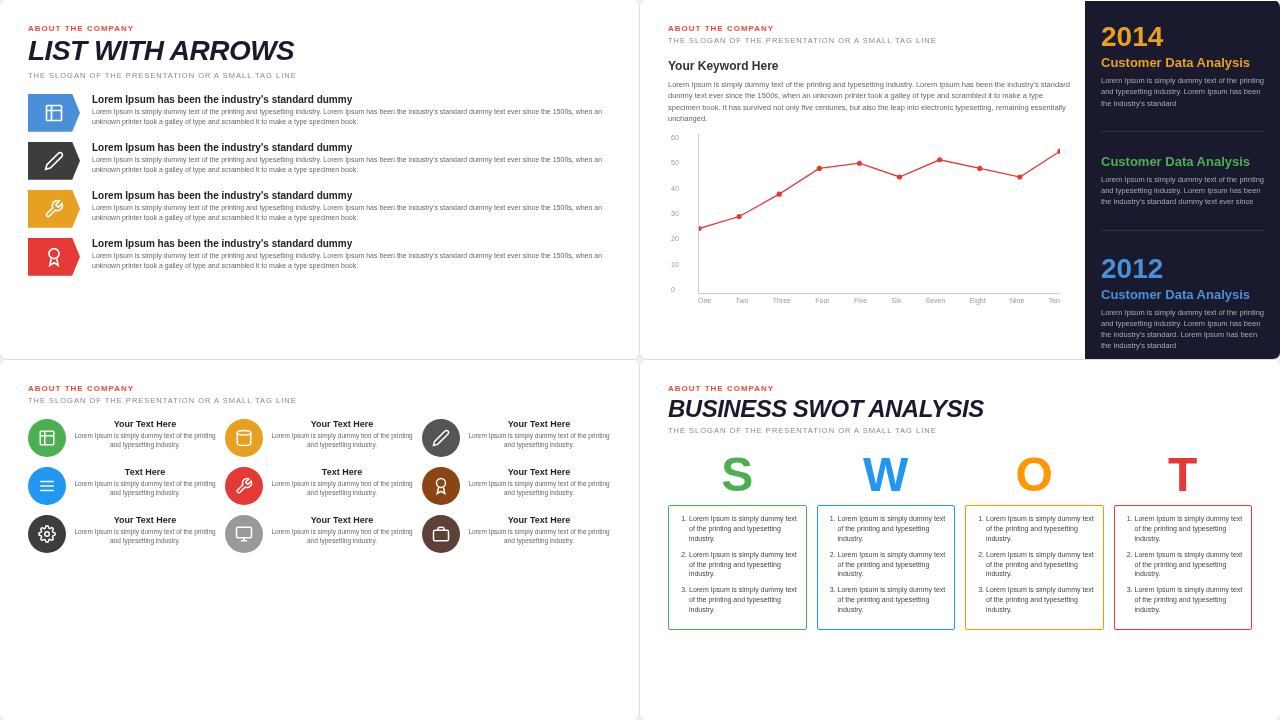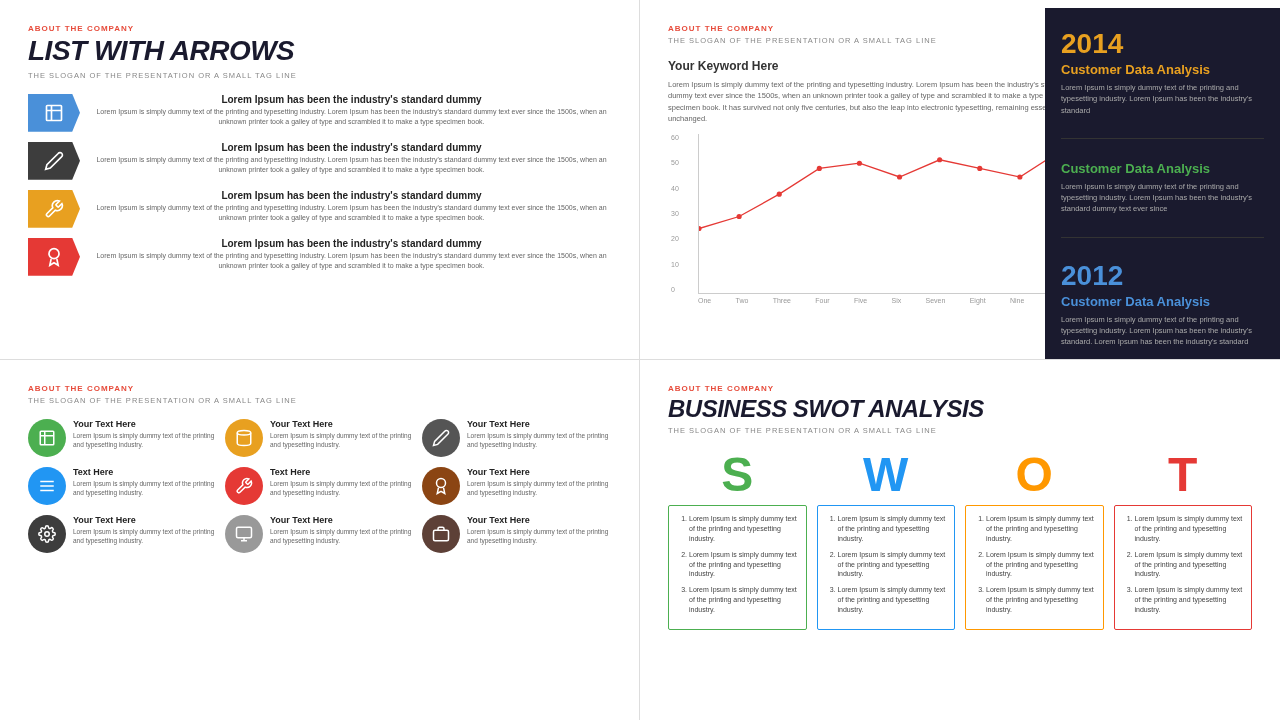--- a/index.html
+++ b/index.html
@@ -1,54 +1,54 @@
 <!DOCTYPE html>
 <html><head>
   <meta charset="utf-8">
   <style>
     * { margin: 0; padding: 0; box-sizing: border-box; }
     body { width: 1280px; height: 720px; overflow: hidden; font-family: Arial, sans-serif; background: #f0f0f0; display: grid; grid-template-columns: 1fr 1fr; grid-template-rows: 1fr 1fr; }
 
-    .panel { background: #fff; padding: 24px 28px; position: relative; overflow: hidden; }
+    .panel { background: #fff; padding: 24px 28px; position: relative; overflow: hidden; border-radius: 7px; }
     .panel-divider-h { border-bottom: 1px solid #ddd; }
     .panel-divider-v { border-right: 1px solid #ddd; }
 
     .about-label { font-size: 8px; color: #e74c3c; letter-spacing: 1px; text-transform: uppercase; font-weight: bold; margin-bottom: 3px; }
     .panel-title { font-size: 28px; font-weight: 900; color: #1a1a2e; text-transform: uppercase; line-height: 1.1; margin-bottom: 4px; letter-spacing: -0.5px; font-style: italic; }
     .panel-tagline { font-size: 7.5px; color: #888; text-transform: uppercase; letter-spacing: 1px; margin-bottom: 14px; }
 
     
-    .arrow-item { display: flex; align-items: flex-start; margin-bottom: 10px; text-align: center; }
+    .arrow-item { display: flex; align-items: flex-start; margin-bottom: 10px; }
     .arrow-icon { width: 52px; height: 38px; display: flex; align-items: center; justify-content: center; clip-path: polygon(0 0, 85% 0, 100% 50%, 85% 100%, 0 100%); flex-shrink: 0; margin-right: 12px; }
     .arrow-icon svg { width: 20px; height: 20px; }
     .arrow-text h4 { font-size: 10px; font-weight: bold; color: #222; margin-bottom: 2px; }
     .arrow-text p { font-size: 7px; color: #666; line-height: 1.4; }
 
     
     .chart-container { margin-top: 8px; }
     .keyword-title { font-size: 12px; font-weight: bold; color: #333; margin-bottom: 6px; }
     .keyword-desc { font-size: 7.5px; color: #666; line-height: 1.5; margin-bottom: 10px; }
     .chart-area { position: relative; height: 160px; border-left: 1px solid #ccc; border-bottom: 1px solid #ccc; margin-left: 30px; margin-right: 10px; }
     .chart-y-labels { position: absolute; left: -28px; top: 0; bottom: 0; display: flex; flex-direction: column-reverse; justify-content: space-between; }
     .chart-y-label { font-size: 7px; color: #999; }
     .chart-x-labels { display: flex; justify-content: space-between; margin-left: 30px; margin-right: 10px; margin-top: 3px; }
     .chart-x-label { font-size: 7px; color: #999; }
     .chart-line { position: absolute; top: 0; left: 0; right: 0; bottom: 0; }
 
     
-    .dark-sidebar { background: #1a1a2e; position: absolute; right: 0; top: 8px; bottom: 0; width: 235px; padding: 20px 16px; }
+    .dark-sidebar { background: #1a1a2e; position: absolute; right: 0; top: 1px; bottom: 0; width: 195px; padding: 20px 16px; }
     .sidebar-year { font-size: 28px; font-weight: 900; color: #fff; margin-bottom: 2px; }
     .sidebar-section { margin-bottom: 22px; padding-bottom: 22px; border-bottom: 1px solid #333; }
     .sidebar-section:last-child { border-bottom: none; }
     .sidebar-cat { font-size: 13px; font-weight: bold; color: #e8a020; margin-bottom: 5px; }
     .sidebar-text { font-size: 7.5px; color: #aaa; line-height: 1.5; }
 
     
     .icon-grid { display: grid; grid-template-columns: 1fr 1fr 1fr; gap: 10px 8px; margin-top: 8px; }
-    .icon-item { display: flex; align-items: flex-start; gap: 7px; }
+    .icon-item { display: flex; align-items: flex-start; gap: 7px; text-align: center; }
     .circle-icon { width: 38px; height: 38px; border-radius: 50%; display: flex; align-items: center; justify-content: center; flex-shrink: 0; }
     .circle-icon svg { width: 18px; height: 18px; }
     .icon-text h4 { font-size: 9px; font-weight: bold; color: #222; margin-bottom: 2px; }
     .icon-text p { font-size: 6.5px; color: #666; line-height: 1.4; }
 
     
     .swot-container { display: flex; gap: 10px; margin-top: 16px; }
     .swot-col { flex: 1; }
     .swot-letter { font-size: 48px; font-weight: 900; text-align: center; margin-bottom: 6px; line-height: 1; }
     .swot-box { border: 1.5px solid; padding: 8px; border-radius: 2px; }

